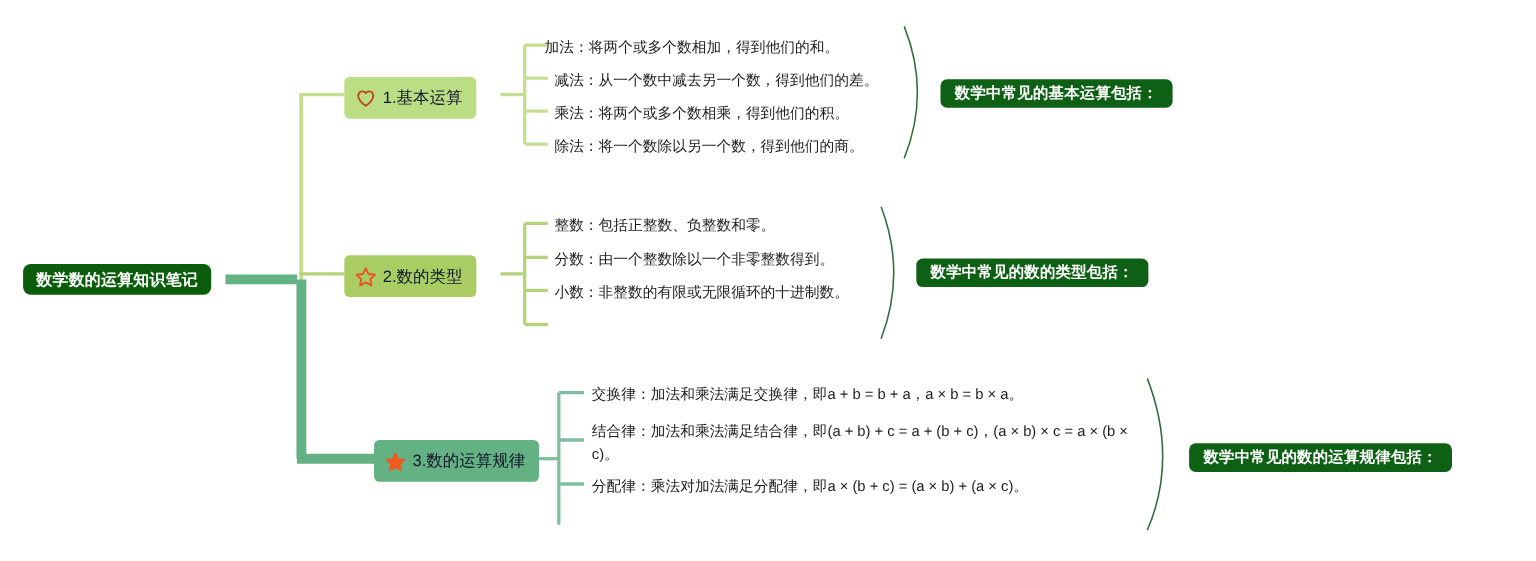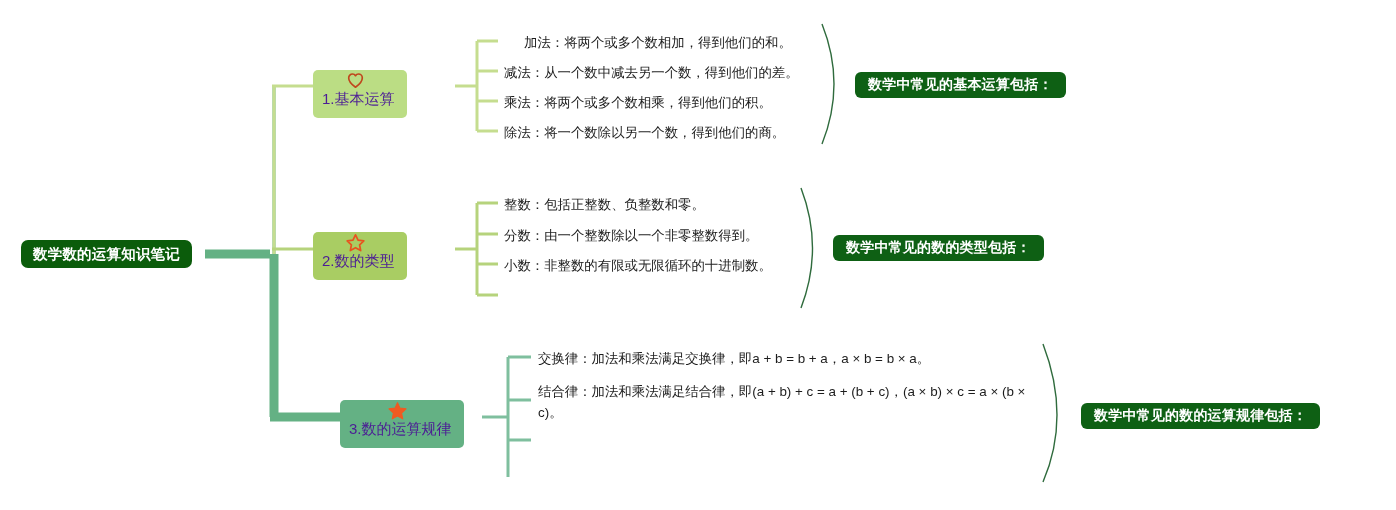--- a/index.html
+++ b/index.html
@@ -43,25 +43,24 @@
     background: #0b5c0b;
     border-radius: 7px;
     color: #ffffff;
     font-size: 14.5px;
     font-weight: bold;
     letter-spacing: 0.2px;
   }
   
   .branch-node {
     border-radius: 5px;
-    height: 48px;
+    height: 38px;
     padding: 0 12px 0 9px;
-    color: #4c1d95;
+    color: #0f172a;
     font-size: 15px;
-    flex-direction: column;
   }
   .branch-1 {
     left: 313px;
     top: 70px;
     background: #bbdd84;
   }
   .branch-2 {
     left: 313px;
     top: 232px;
     background: #a9cd63;
@@ -153,21 +152,21 @@
 
   <div class="node branch-node branch-1">
     <span class="branch-icon">
       <svg viewBox="0 0 24 24" width="19" height="19">
         <path d="M12 20.5 C12 20.5 3.4 14.6 3.4 8.9 C3.4 5.8 5.7 3.8 8.2 3.8 C10 3.8 11.3 4.8 12 6 C12.7 4.8 14 3.8 15.8 3.8 C18.3 3.8 20.6 5.8 20.6 8.9 C20.6 14.6 12 20.5 12 20.5 Z" fill="none" stroke="#c0471d" stroke-width="2.1" stroke-linejoin="round"></path>
       </svg>
     </span>
     <span class="branch-label">1.基本运算</span>
   </div>
 
-  <div class="leaf g1" style="left:524px; top:33px;">加法：将两个或多个数相加，得到他们的和。</div>
+  <div class="leaf g1" style="left:495px; top:33px;">加法：将两个或多个数相加，得到他们的和。</div>
   <div class="leaf g1" style="left:504px; top:63px;">减法：从一个数中减去另一个数，得到他们的差。</div>
   <div class="leaf g1" style="left:504px; top:123px;">除法：将一个数除以另一个数，得到他们的商。</div>
   <div class="leaf g1" style="left:504px; top:93px;">乘法：将两个或多个数相乘，得到他们的积。</div>
 
   <div class="summary" style="left:855px; top:72px;">数学中常见的基本运算包括：</div>
 
   <div class="node branch-node branch-2">
     <span class="branch-icon">
       <svg viewBox="0 0 24 24" width="21" height="21">
         <path d="M12 3.2 L14.9 9.3 L21.5 10.1 L16.7 14.7 L17.9 21.2 L12 18 L6.1 21.2 L7.3 14.7 L2.5 10.1 L9.1 9.3 Z" fill="none" stroke="#e8531f" stroke-width="2" stroke-linejoin="round"></path>
@@ -186,16 +185,17 @@
     <span class="branch-icon">
       <svg viewBox="0 0 24 24" width="21" height="21">
         <path d="M12 3 L14.9 9.3 L21.8 10.1 L16.7 14.9 L18 21.6 L12 18.2 L6 21.6 L7.3 14.9 L2.2 10.1 L9.1 9.3 Z" fill="#ef5a21" stroke="#ef5a21" stroke-width="1.2" stroke-linejoin="round"></path>
       </svg>
     </span>
     <span class="branch-label">3.数的运算规律</span>
   </div>
 
   <div class="leaf" style="left:538px; top:382px; width:500px;">结合律：加法和乘法满足结合律，即(a + b) + c = a + (b + c)，(a × b) × c = a × (b × c)。</div>
   <div class="leaf" style="left:538px; top:349px; width:520px;">交换律：加法和乘法满足交换律，即a + b = b + a，a × b = b × a。</div>
+  <div class="leaf" style="left:538px; top:432px; width:520px;">分配律：乘法对加法满足分配律，即a × (b + c) = (a × b) + (a × c)。</div>
 
   <div class="summary" style="left:1081px; top:403px;">数学中常见的数的运算规律包括：</div>
 
 </div>
 
 </body></html>

